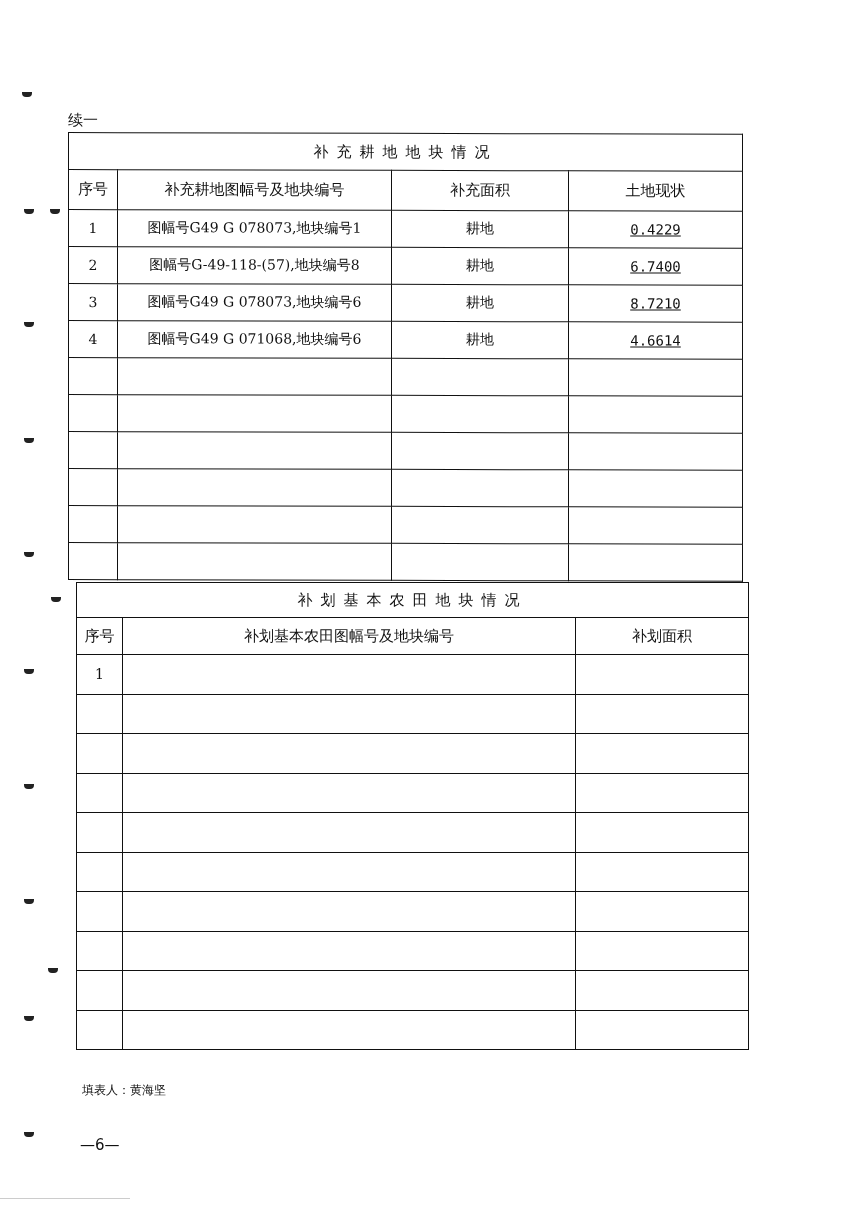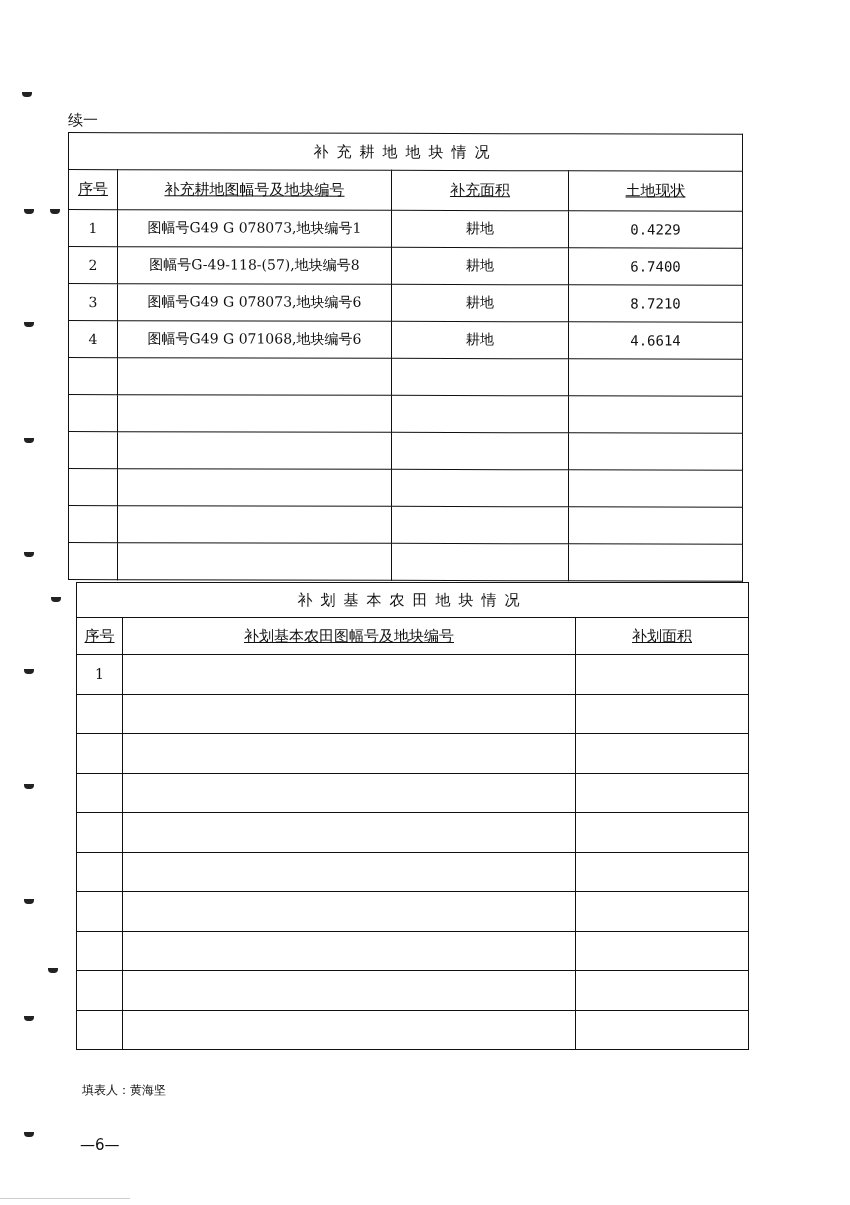--- a/index.html
+++ b/index.html
@@ -4,30 +4,30 @@
 <style>
   html, body { margin: 0; padding: 0; }
   body {
     width: 850px; height: 1205px; background: #ffffff; position: relative; overflow: hidden;
     font-family: "DejaVu Serif", "Liberation Serif", serif; color: #111;
   }
   .continued { position: absolute; left: 68px; top: 111px; font-size: 15px; font-family: Liberation Mono, monospace; }
   table { border-collapse: collapse; position: absolute; table-layout: fixed; }
   td { border: 1.6px solid #111; text-align: center; font-size: 14px; padding: 0; overflow: hidden; white-space: nowrap; }
   .title-cell { letter-spacing: 8px; font-size: 15px; }
-  .hdr { font-size: 15px; text-decoration: underline; }
+  .hdr { font-size: 15px; }
   #t1 { left: 68px; top: 132px; width: 674px; transform: skewY(0.15deg); transform-origin: left top; }
   #t1 .title-row td { height: 36px; }
   #t1 .hdr-row td { height: 39px; }
   #t1 .data-row td { height: 36px; }
   #t2 { left: 76px; top: 582px; width: 672px; }
   #t2 .title-row td { height: 34px; }
   #t2 .hdr-row td { height: 36px; }
   #t2 .data-row td { height: 38.5px; }
-  .mono { font-family: "DejaVu Sans Mono", "Liberation Mono", monospace; font-size: 14px; }
+  .mono { font-family: "DejaVu Sans Mono", "Liberation Mono", monospace; font-size: 14px; text-decoration: underline; }
   .filler { position: absolute; left: 82px; top: 1082px; font-size: 12px; font-family: "DejaVu Sans", sans-serif; }
   .page-num { position: absolute; left: 80px; top: 1136px; font-size: 15px; font-family: "DejaVu Sans", sans-serif; }
   .stamp-num { position: absolute; left: 800px; top: 1200px; font-size: 22px; font-weight: bold; font-family: "DejaVu Serif", serif; }
   .binding-mark { position: absolute; width: 10px; height: 5px; background: #222; border-radius: 0 0 4px 4px; }
   .footer-line { position: absolute; left: 0; top: 1198px; width: 130px; height: 1px; background: #ccc; }
 </style>
 </head>
 <body>
 
 <div class="binding-mark" style="left:22px;top:92px;"></div>

